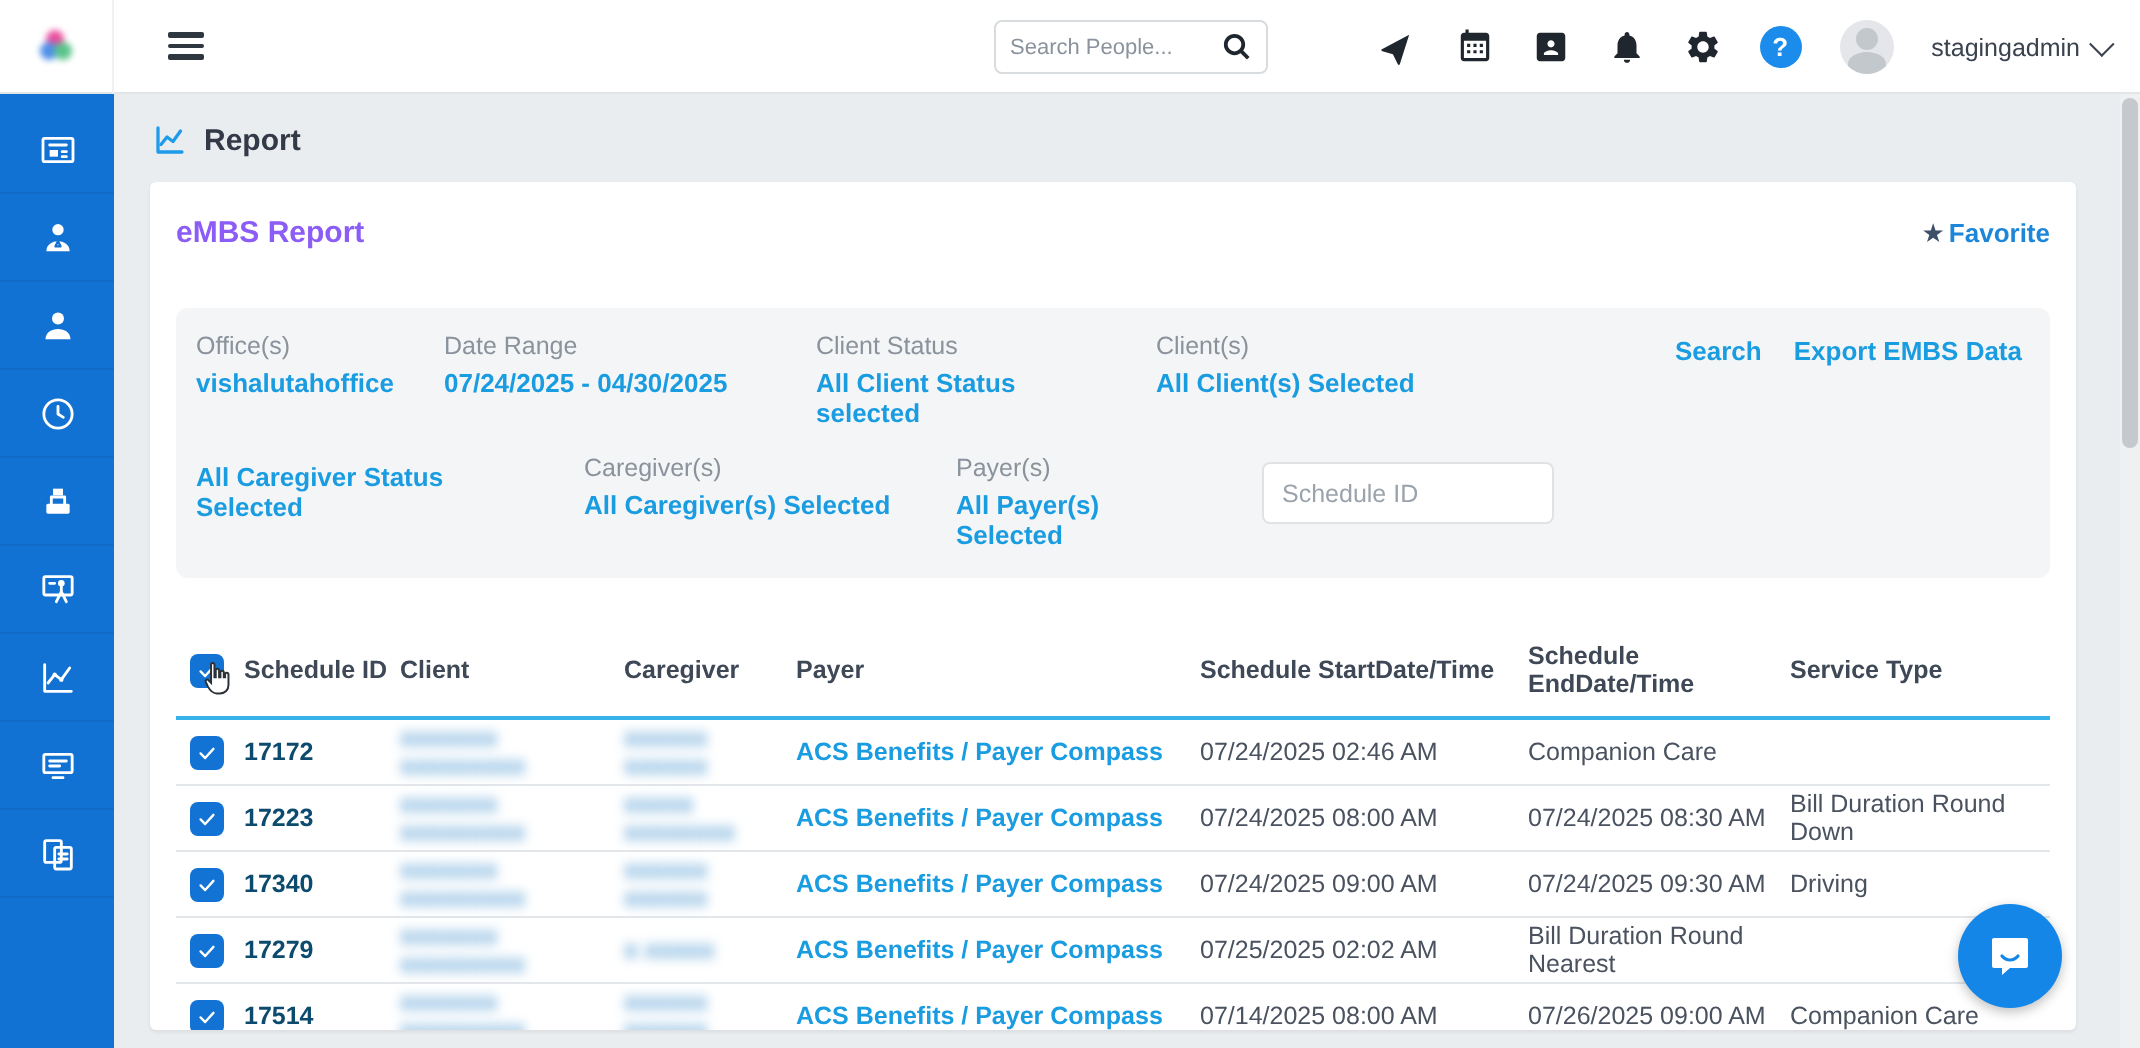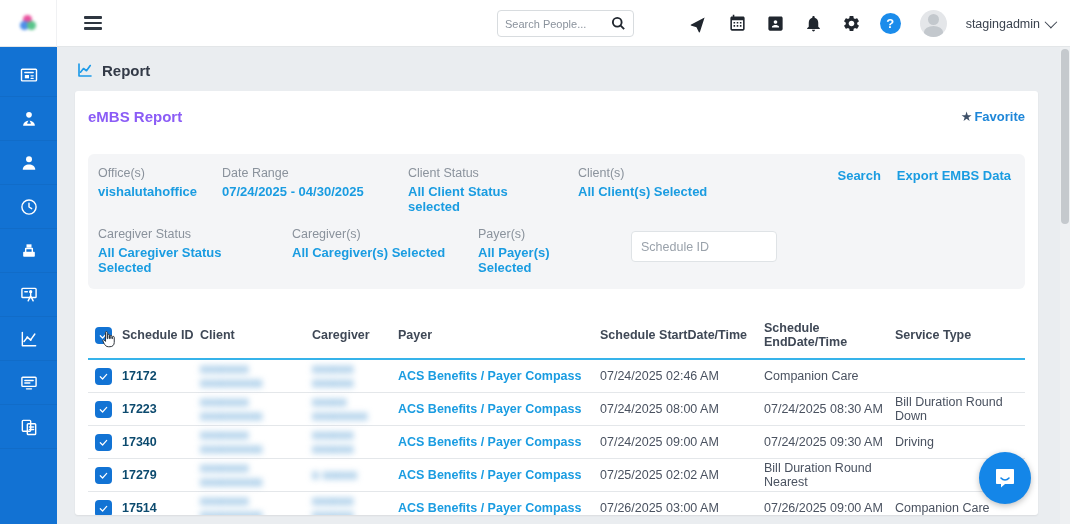--- a/index.html
+++ b/index.html
@@ -247,21 +247,20 @@
           <div class="flabel">Client Status</div>
           <div class="fvalue">All Client Status selected</div>
         </div>
         <div class="fgroup">
           <div class="flabel">Client(s)</div>
           <div class="fvalue">All Client(s) Selected</div>
         </div>
       </div>
       <div class="frow">
         <div class="fgroup fg5">
-          <div class="flabel">Caregiver Status</div>
           <div class="fvalue">All Caregiver Status Selected</div>
         </div>
         <div class="fgroup fg6">
           <div class="flabel">Caregiver(s)</div>
           <div class="fvalue">All Caregiver(s) Selected</div>
         </div>
         <div class="fgroup fg7">
           <div class="flabel">Payer(s)</div>
           <div class="fvalue">All Payer(s) Selected</div>
         </div>
@@ -348,21 +347,21 @@
         <div class="trow">
           <span class="cb">
               <svg viewBox="0 0 24 24">
                 <path d="M5 12.5l5 5 9-10"></path>
               </svg>
             </span>
           <span class="cell-id">17514</span>
           <span class="cell-blur">xxxxxxx xxxxxxxxx</span>
           <span class="cell-blur">xxxxxx xxxxxx</span>
           <span class="cell-payer">ACS Benefits / Payer Compass</span>
-          <span class="cell-txt">07/26/2025 03:00 AM</span>
+          <span class="cell-txt">07/14/2025 08:00 AM</span>
           <span class="cell-txt">07/26/2025 09:00 AM</span>
           <span class="cell-txt">Companion Care</span>
         </div>
       </div>
     </div>
   </div>
 
   <div class="chat-btn">
     <svg width="24" height="24" viewBox="0 0 24 24">
         <path fill="#fff" d="M4 3h16c.55 0 1 .45 1 1v13c0 .55-.45 1-1 1h-8l-4 3.5V18H4c-.55 0-1-.45-1-1V4c0-.55.45-1 1-1z"></path>

